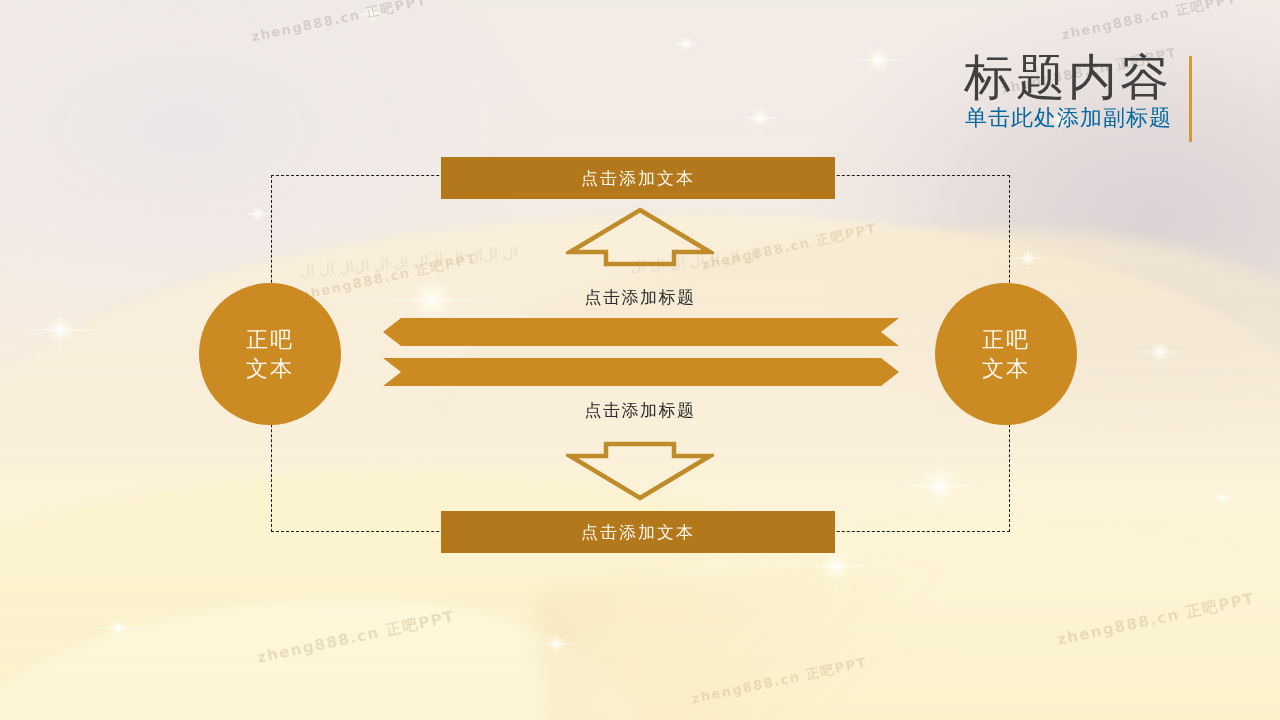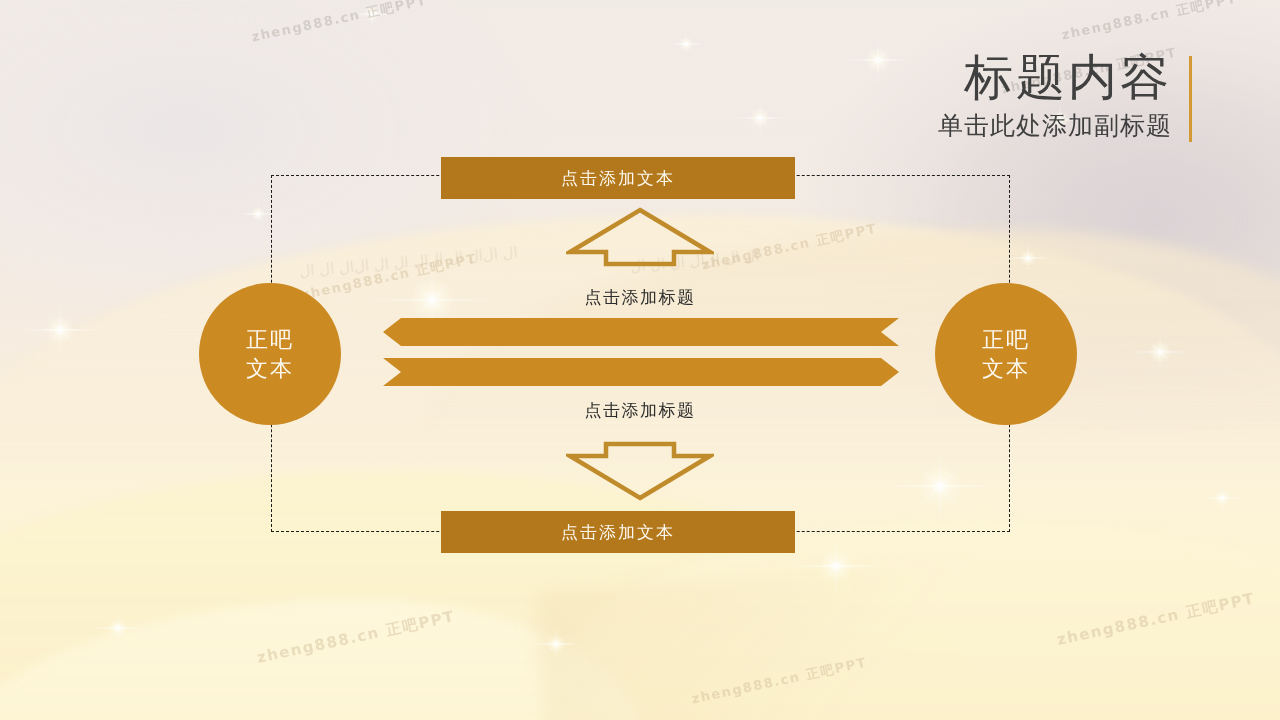--- a/index.html
+++ b/index.html
@@ -187,24 +187,23 @@
     z-index: 6;
   }
   .title-main {
     font-size: 49px;
     color: #404040;
     letter-spacing: 3px;
     line-height: 1.05;
     font-family: "DejaVu Sans", "Liberation Sans", sans-serif;
   }
   .title-sub {
-    font-size: 25px;
-    color: #404040;
+    font-size: 22px;
+    color: #0369a1;
     letter-spacing: 1px;
-    margin-top: 6px;
     font-family: "DejaVu Sans", "Liberation Sans", sans-serif;
   }
   .title-rule {
     position: absolute;
     right: 88px;
     top: 56px;
     width: 3px;
     height: 86px;
     background: #d39a33;
     z-index: 6;
@@ -217,21 +216,21 @@
     top: 175px;
     width: 739px;
     height: 357px;
     border: 1.6px dashed #1b1b1b;
     box-sizing: border-box;
     z-index: 3;
   }
 
   .bar {
     position: absolute;
-    width: 354px;
+    width: 394px;
     height: 42px;
     background: #b2781b;
     display: flex;
     align-items: center;
     justify-content: center;
     color: #fdf8ef;
     font-size: 17px;
     letter-spacing: 2px;
     z-index: 5;
     font-family: "DejaVu Sans", "Liberation Sans", sans-serif;

